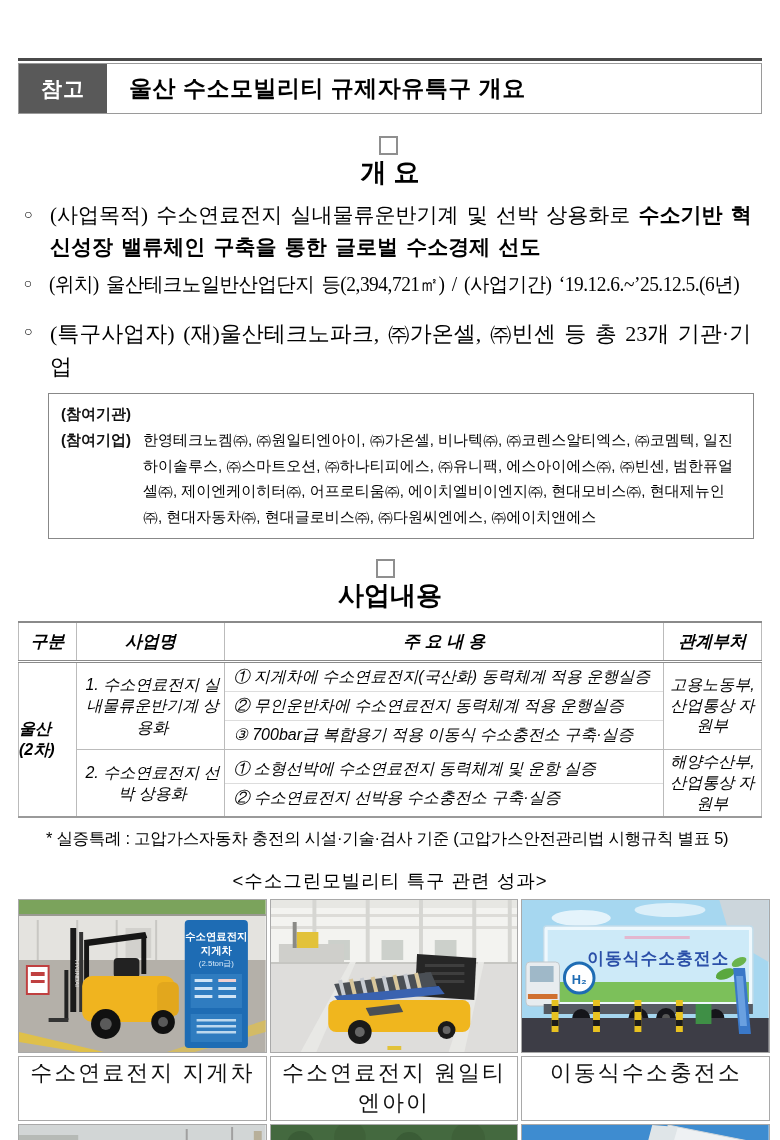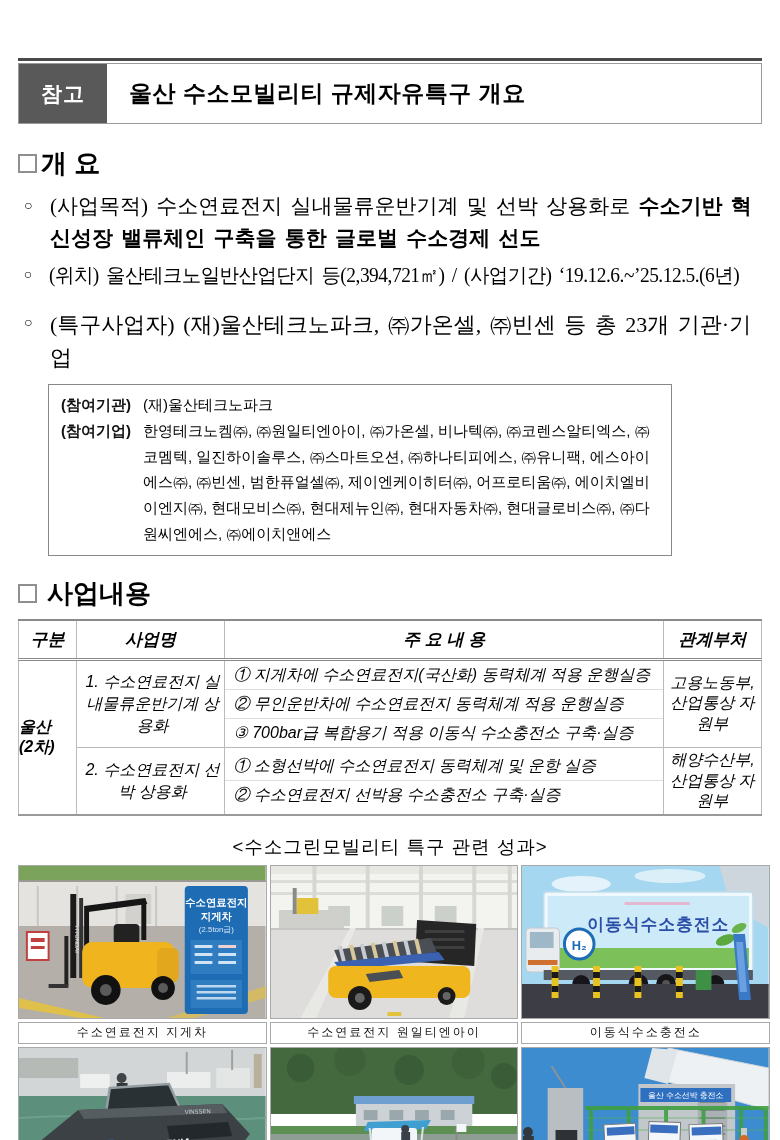--- a/index.html
+++ b/index.html
@@ -2,42 +2,42 @@
 <html><head>
 <meta charset="utf-8">
 <style>
   * { margin:0; padding:0; box-sizing:border-box; }
   html,body { width:780px; height:1140px; background:#fff; overflow:hidden; }
   body { font-family:"Liberation Sans", sans-serif; color:#111; }
   .page { width:780px; height:1140px; padding:0 18px; }
 
   
   .top-rule { margin-top:58px; height:3px; background:#4a4a4a; }
-  .header-box { margin-top:2px; height:61px; border:1.5px solid #9a9a9a; display:flex; align-items:stretch; background:#fff; }
+  .header-box { margin-top:2px; height:51px; border:1.5px solid #9a9a9a; display:flex; align-items:stretch; background:#fff; }
   .badge { width:88px; background:#595959; color:#fff; font-weight:bold; font-size:21px; display:flex; align-items:center; justify-content:center; letter-spacing:1px; }
   .doc-title { flex:1; display:flex; align-items:center; padding-left:22px; font-weight:bold; font-size:23px; letter-spacing:0.5px; color:#000; }
 
   
-  .sec-h { display:flex; align-items:center; font-weight:bold; font-size:26px; color:#000; }
+  .sec-h { display:flex; align-items:center; font-weight:bold; font-size:26px; color:#000;flex-direction:column; }
   .sec-h .sq { display:inline-block; width:19px; height:19px; border:2px solid #8f8f8f; margin-right:4px; background:#fff; }
   .sec-h.h-overview { margin-top:22px; }
   .sec-h.h-biz { margin-top:20px; }
   .sec-h.h-biz .sq { margin-right:10px; }
 
   
   .bullets { margin-top:10px; font-family:"Liberation Serif","DejaVu Serif",serif; }
   .bullet { position:relative; padding-left:32px; font-size:21px; line-height:1.5; word-spacing:3px; color:#000; }
   .bullet .marker { position:absolute; left:6px; top:4px; font-size:14px; }
   .bullet b { font-weight:bold; }
   .bullet.b2 { margin-top:6px; font-size:20px; letter-spacing:-0.5px; transform:scaleX(0.97); transform-origin:left top; white-space:nowrap; }
   .permit-note { margin-top:4px; text-align:right; padding-right:138px; font-size:17px; font-family:"Liberation Serif","DejaVu Serif",serif; color:#000; }
   .bullet.b3 { margin-top:18px; font-size:22px; }
 
   
-  .pbox { margin:10px 0 0 30px; width:624px; border:1.5px solid #888; padding:7px 10px 8px 12px; background:#fff; }
+  .pbox { margin:10px 0 0 30px; width:706px; border:1.5px solid #888; padding:7px 10px 8px 12px; background:#fff; }
   .prow { display:flex; font-size:15px; line-height:1.72; }
   .prow .plabel { flex:0 0 82px; font-weight:bold; white-space:nowrap; }
   .prow .pval { flex:1; color:#000; }
 
   
   table.biz { margin-top:8px; width:744px; border-collapse:collapse; border-top:2px solid #8a8a8a; border-bottom:2px solid #9a9a9a;font-style:italic; }
   table.biz th { border:1px solid #bbb; border-top:none; border-bottom:3px double #8a8a8a; font-size:17px; font-weight:bold; padding:7px 2px; background:#fff; color:#000; }
   table.biz td { border:1px solid #bbb; font-size:16px; vertical-align:middle; color:#000; }
   td.region { width:62px; text-align:left; font-weight:bold; font-size:18px; line-height:1.3;margin-left:40px; }
   td.project { width:163px; padding:6px 4px 6px 8px; line-height:1.35; font-size:16px;text-align:center; }
@@ -45,21 +45,21 @@
   td.content .item { padding:4px 6px 4px 8px; border-bottom:1px solid #ddd; line-height:1.25; }
   td.content .item:last-child { border-bottom:none; }
   td.ministry { width:107px; text-align:center; font-size:15.5px; line-height:1.3; padding:2px; }
   .footnote { margin-top:10px; padding-left:28px; font-size:16.5px; letter-spacing:-0.3px; color:#000; }
 
   
   .gal-h { margin-top:18px; text-align:center; font-size:18.5px; letter-spacing:1px; color:#000; }
   .grid { margin-top:6px; width:752px; display:grid; grid-template-columns:1fr 1fr 1fr; gap:3px; }
   .pcell { border:1px solid #a9a9a9; background:#fff; }
   .pcell svg { display:block; width:100%; }
-  .pcap { border:1px solid #a9a9a9; background:#fff; text-align:center; font-size:12px; letter-spacing:2px; padding:1px 0 2px; color:#111; }
+  .pcap { border:1px solid #a9a9a9; background:#fff; text-align:center; font-size:22px; letter-spacing:2px; padding:1px 0 2px; color:#111; }
   svg text { font-family:"Liberation Sans", sans-serif; }
 </style>
 </head>
 <body>
 
 <div class="page">
 
   <div class="top-rule"></div>
 
   <div class="header-box">
@@ -80,21 +80,20 @@
       <span class="marker">○</span><span>(위치) 울산테크노일반산업단지 등(2,394,721㎡) / (사업기간) ‘19.12.6.~’25.12.5.(6년)</span>
     </div>
     <div class="bullet b3">
       <span class="marker">○</span><span>(특구사업자) (재)울산테크노파크, ㈜가온셀, ㈜빈센 등 총 23개 기관·기업</span>
     </div>
   </div>
 
   <div class="pbox">
     <div class="prow">
       <span class="plabel">(참여기관)</span>
-      <span class="pval">(재)울산테크노파크</span>
     </div>
     <div class="prow">
       <span class="plabel">(참여기업)</span>
       <span class="pval">한영테크노켐㈜, ㈜원일티엔아이, ㈜가온셀, 비나텍㈜, ㈜코렌스알티엑스, ㈜코멤텍, 일진하이솔루스, ㈜스마트오션, ㈜하나티피에스, ㈜유니팩, 에스아이에스㈜, ㈜빈센, 범한퓨얼셀㈜, 제이엔케이히터㈜, 어프로티움㈜, 에이치엘비이엔지㈜, 현대모비스㈜, 현대제뉴인㈜, 현대자동차㈜, 현대글로비스㈜, ㈜다원씨엔에스, ㈜에이치앤에스</span>
     </div>
   </div>
 
   <div class="sec-h h-biz">
     <span class="sq"></span>
     <span>사업내용</span>
@@ -125,20 +124,21 @@
       <td class="project">2. 수소연료전지 선박 상용화</td>
       <td class="content">
         <div class="item">① 소형선박에 수소연료전지 동력체계 및 운항 실증</div>
         <div class="item">② 수소연료전지 선박용 수소충전소 구축·실증</div>
       </td>
       <td class="ministry">해양수산부, 산업통상 자원부</td>
     </tr>
   </tbody>
     </table>
 
+  <div class="footnote">* 실증특례 : 고압가스자동차 충전의 시설·기술·검사 기준 (고압가스안전관리법 시행규칙 별표 5)</div>
 
   <div class="gal-h">&lt;수소그린모빌리티 특구 관련 성과&gt;</div>
 
   <div class="grid">
 
     <div class="pcell">
       <svg viewBox="0 0 250 152" height="152" preserveAspectRatio="none">
         <rect x="0" y="0" width="250" height="16" fill="#7ba35c"></rect>
         <rect x="0" y="14" width="250" height="2" fill="#9a9a92"></rect>
         <rect x="0" y="16" width="250" height="44" fill="#e4e3df"></rect>

